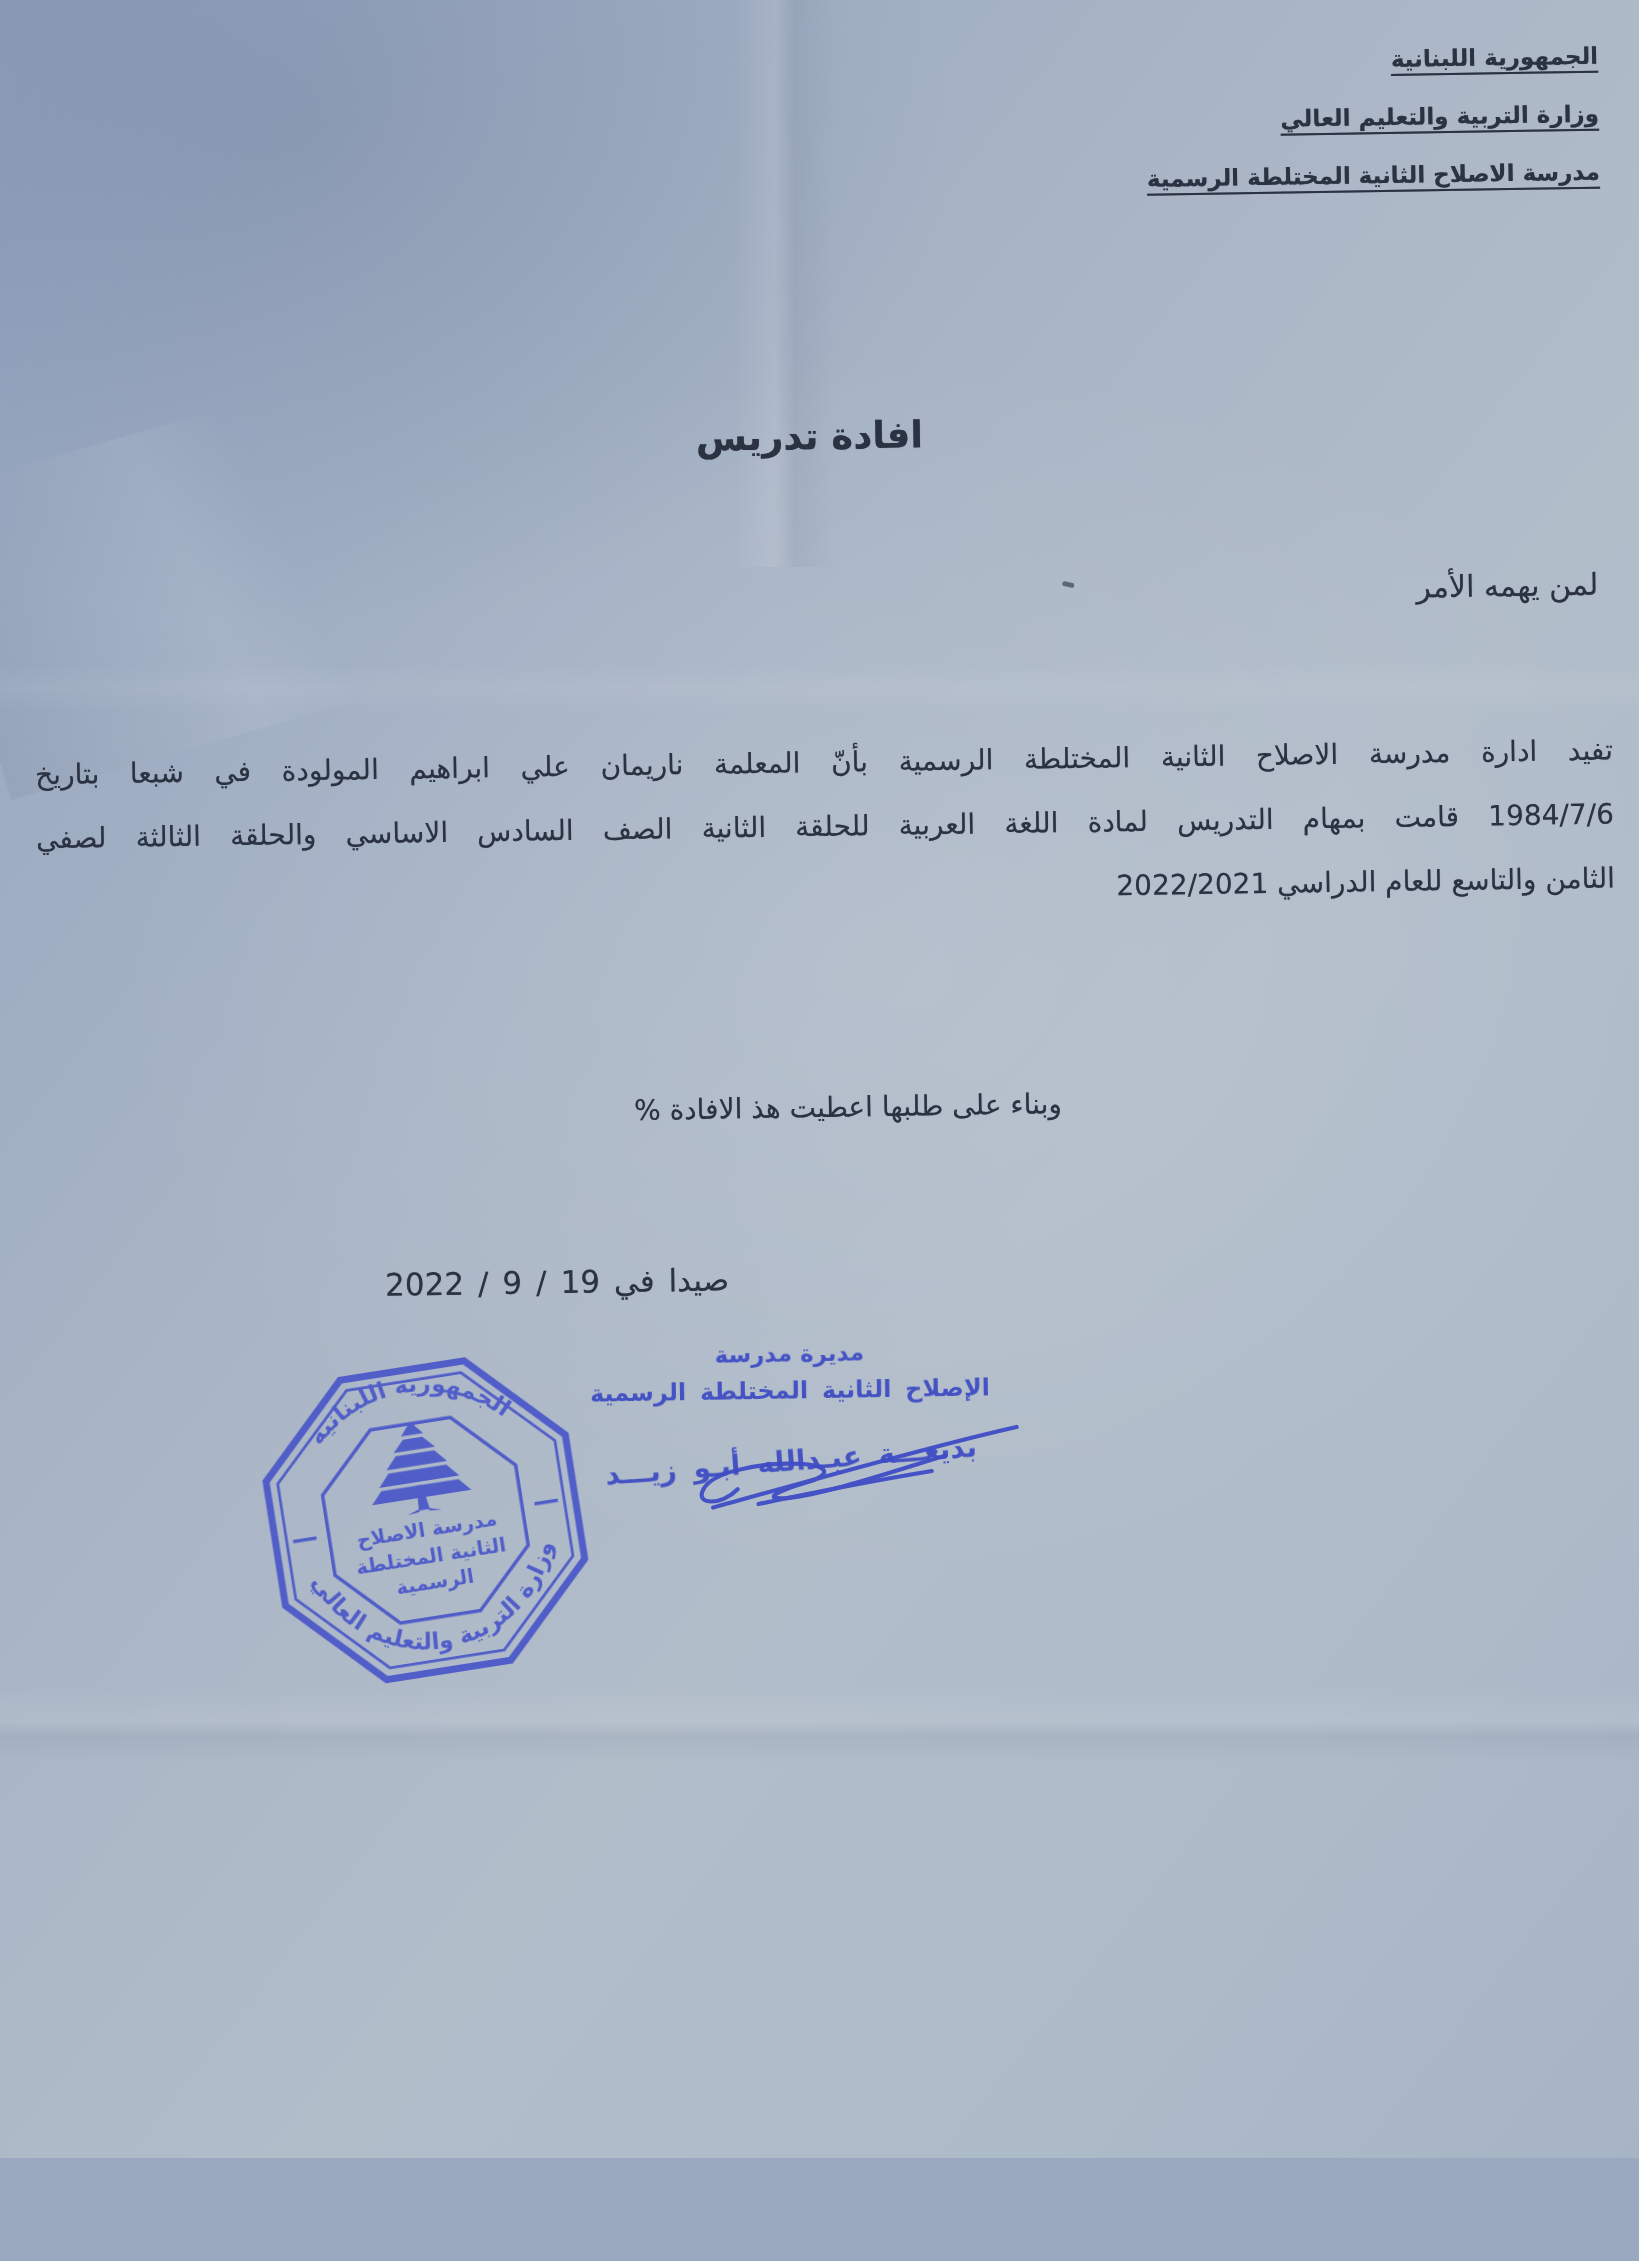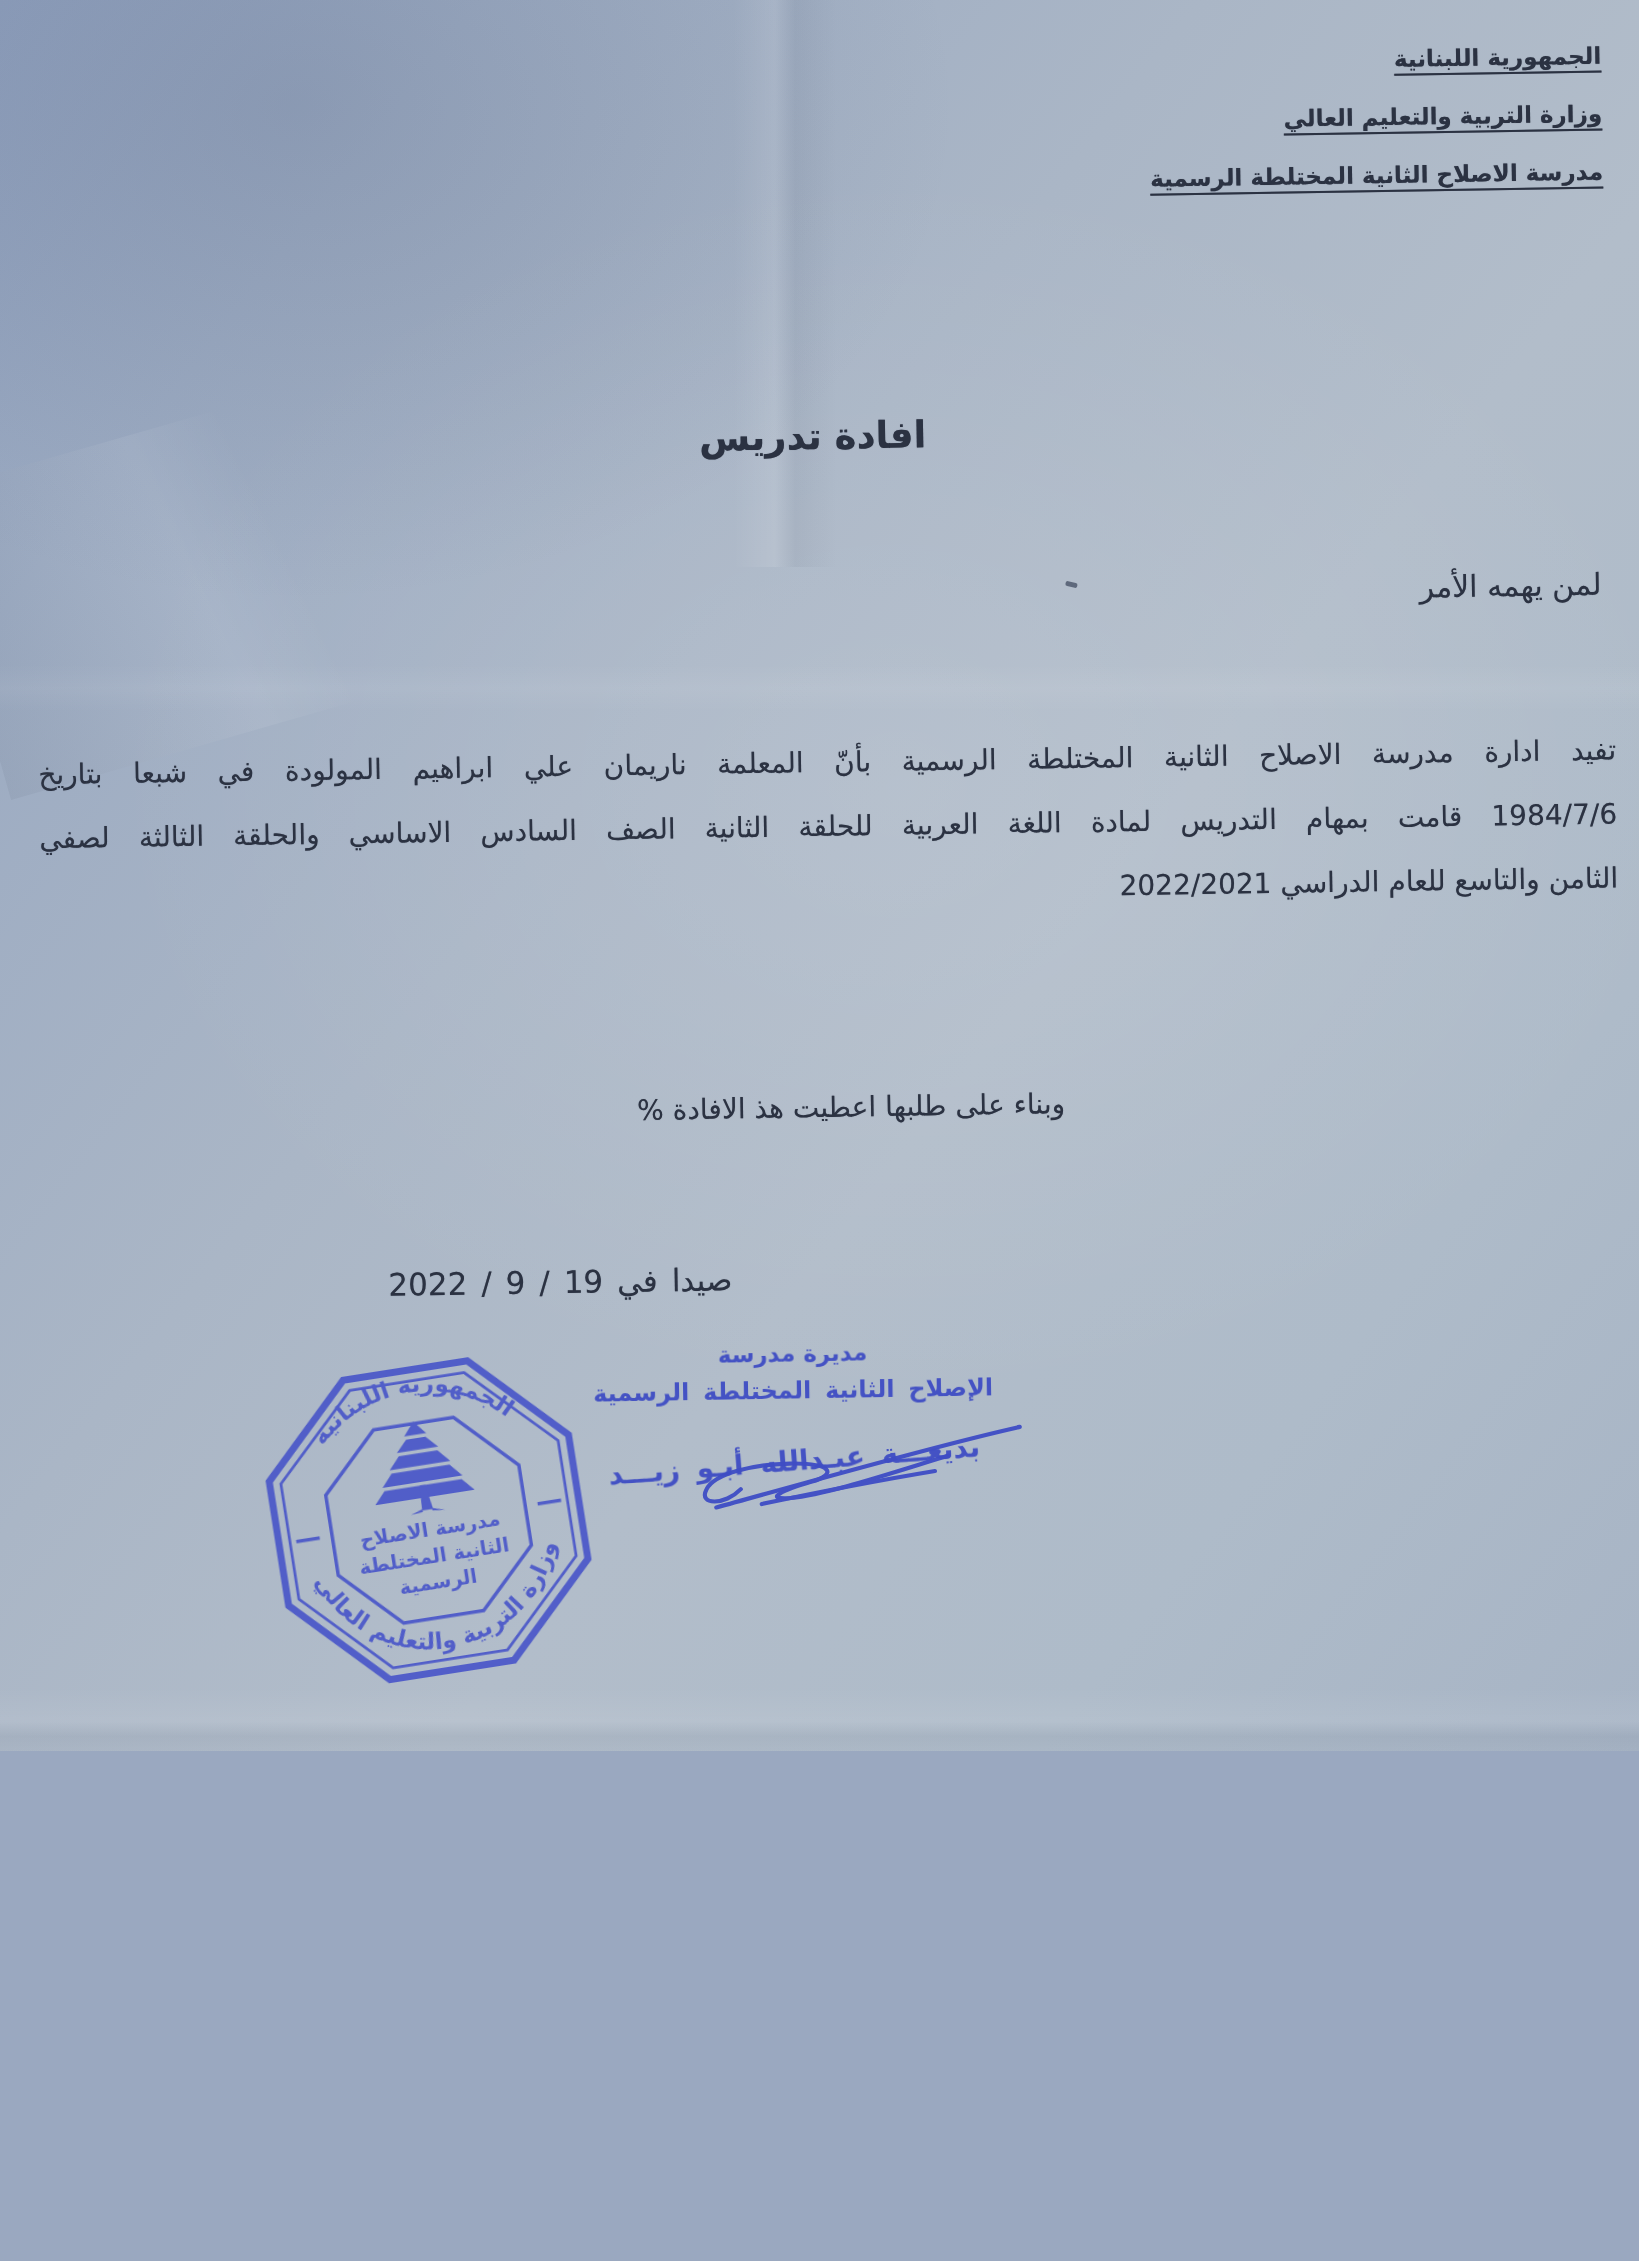--- a/index.html
+++ b/index.html
@@ -1,18 +1,18 @@
 <!DOCTYPE html>
 <html style="font-size:11px"><head>
 <meta charset="utf-8">
 <style>
   html,body{margin:0;padding:0;background:#9aa8c0;}
   .page{
     position:relative;
-    width:1639px;height:1751px;
+    width:1639px;height:2158px;
     overflow:hidden;
     font-family:"DejaVu Sans", sans-serif;
     background:
       radial-gradient(1106px 830px at 18% 6%, rgba(70,84,115,.18), rgba(0,0,0,0) 60%),
       radial-gradient(1244px 968px at 55% 45%, rgba(255,255,255,.10), rgba(0,0,0,0) 65%),
       linear-gradient(128deg,#8fa0bd 0%, #9cabc2 16%, #aab6c6 40%, #b2bdca 60%, #aebbc9 80%, #a7b4c5 100%);
   }
   
   .crease{position:absolute;pointer-events:none;}
   .crease.v1{left:733px;top:0;width:104px;height:567px;

